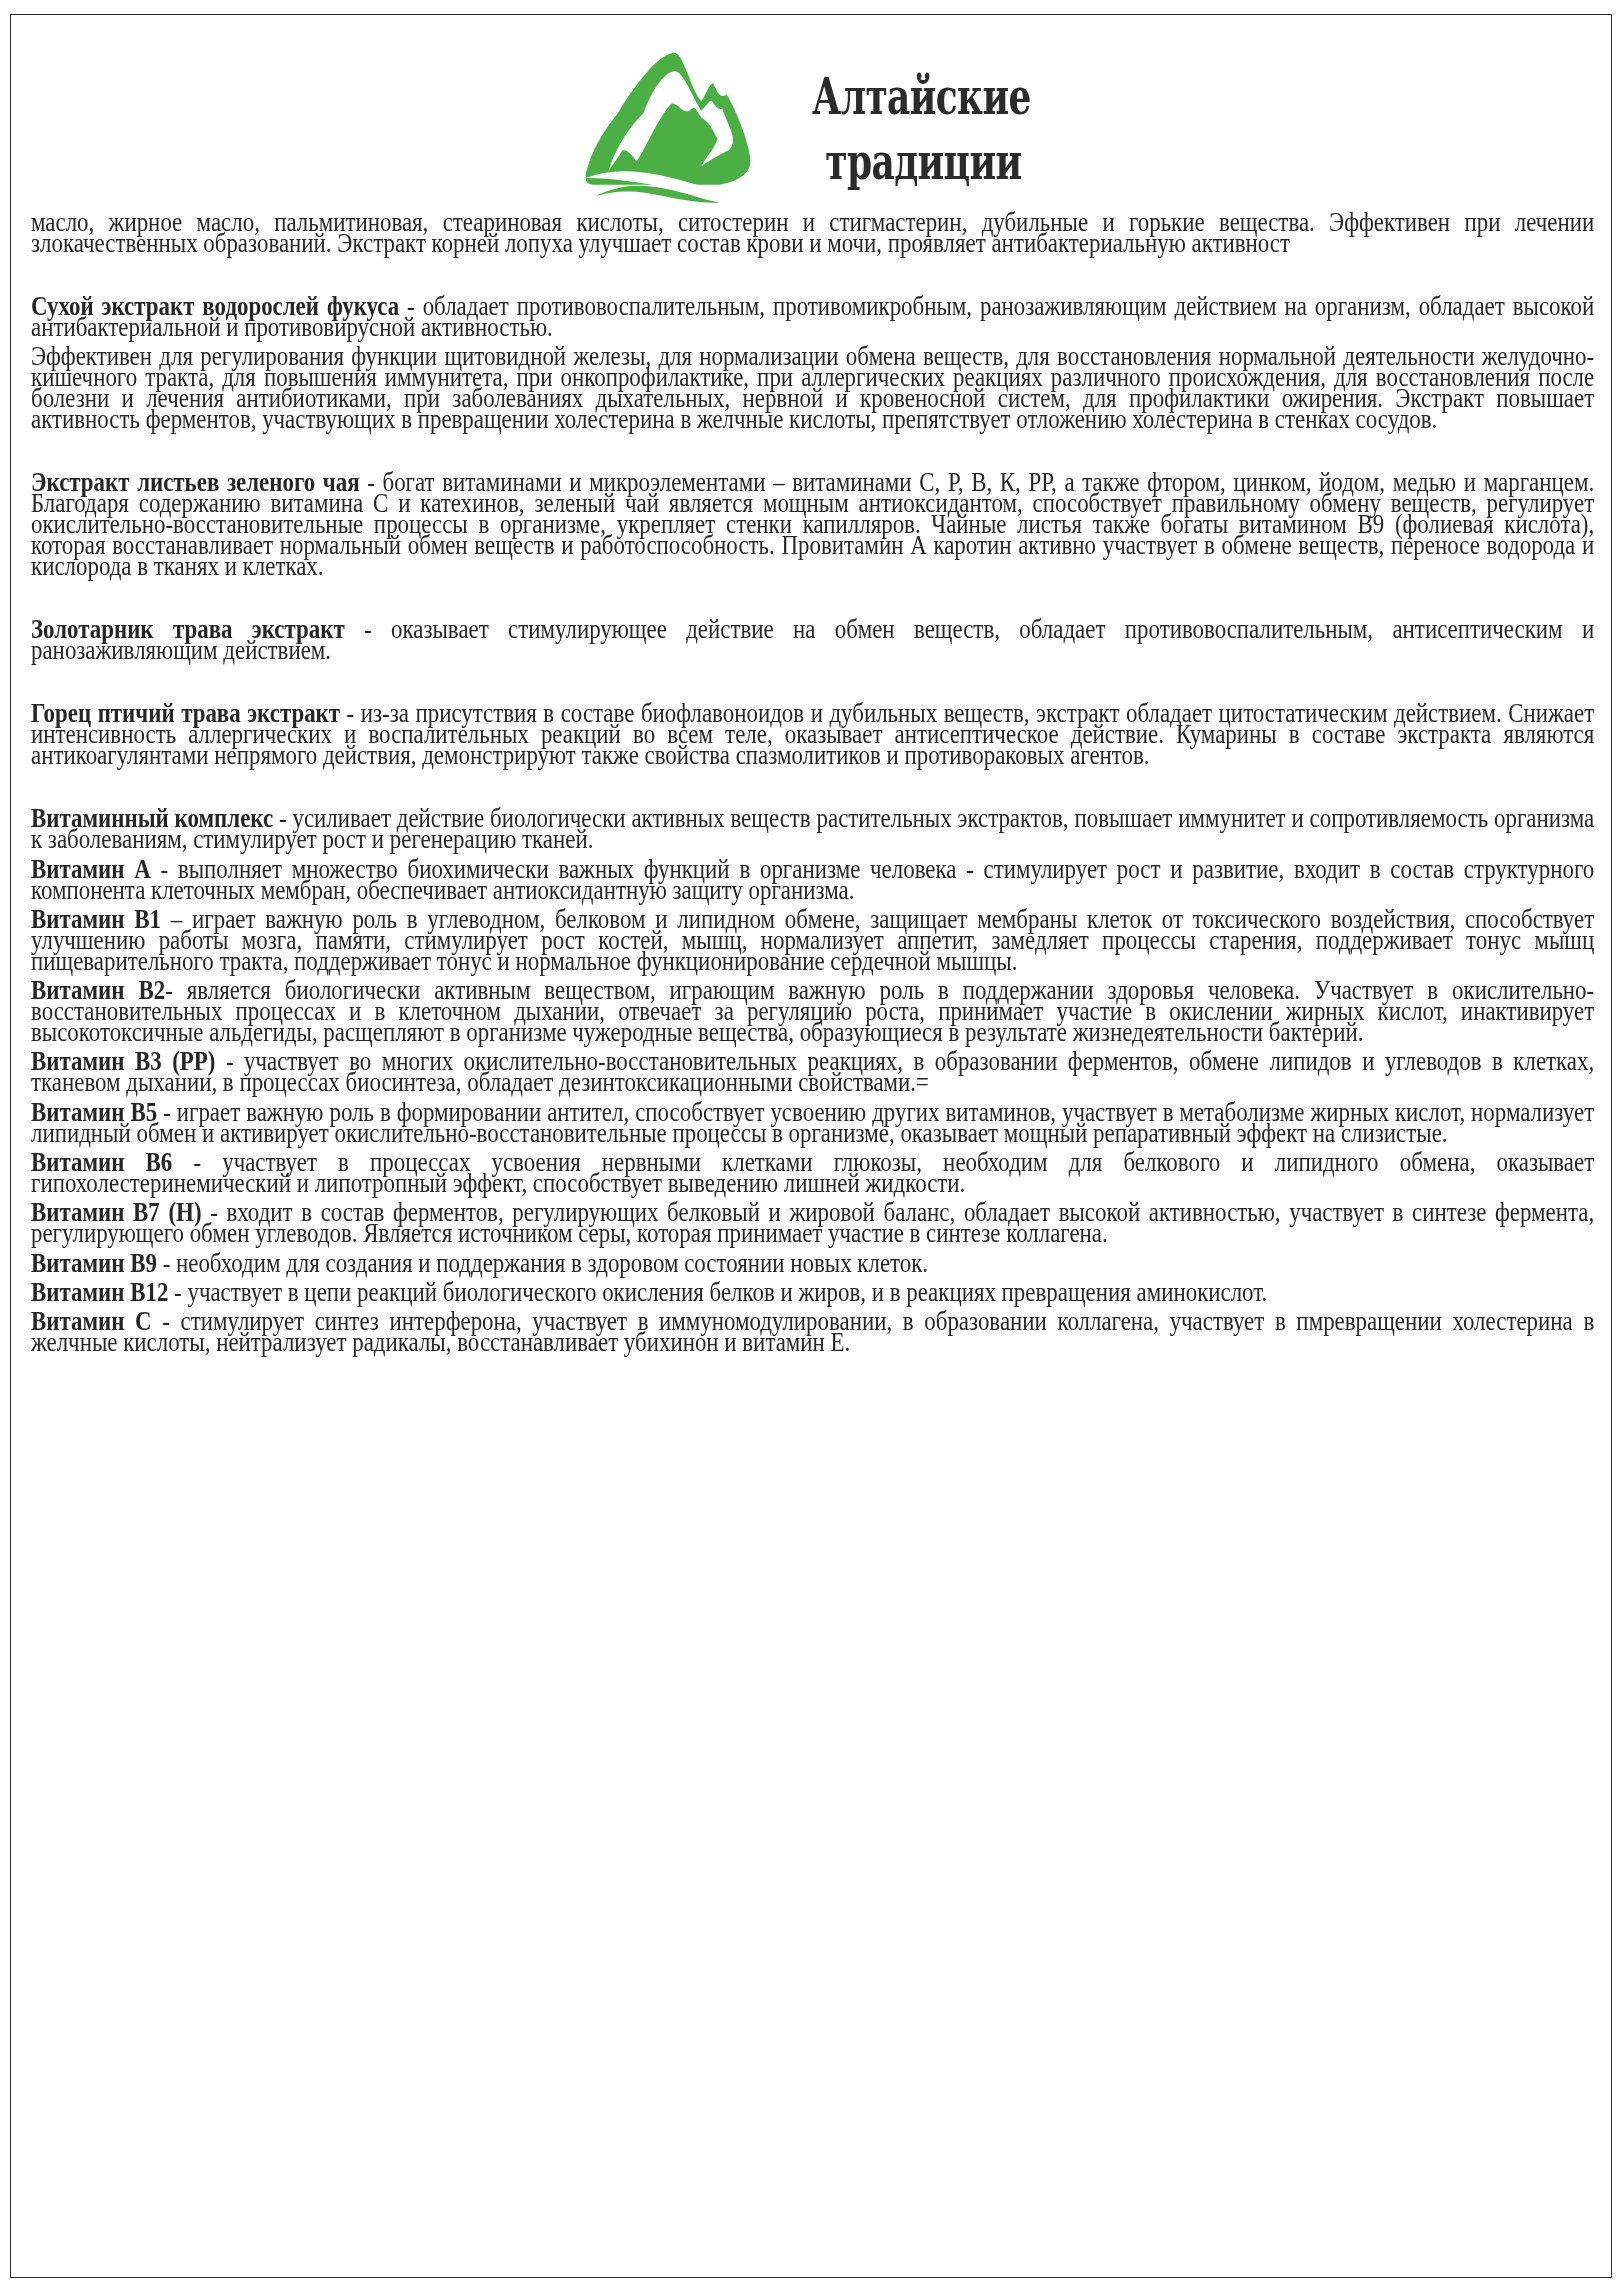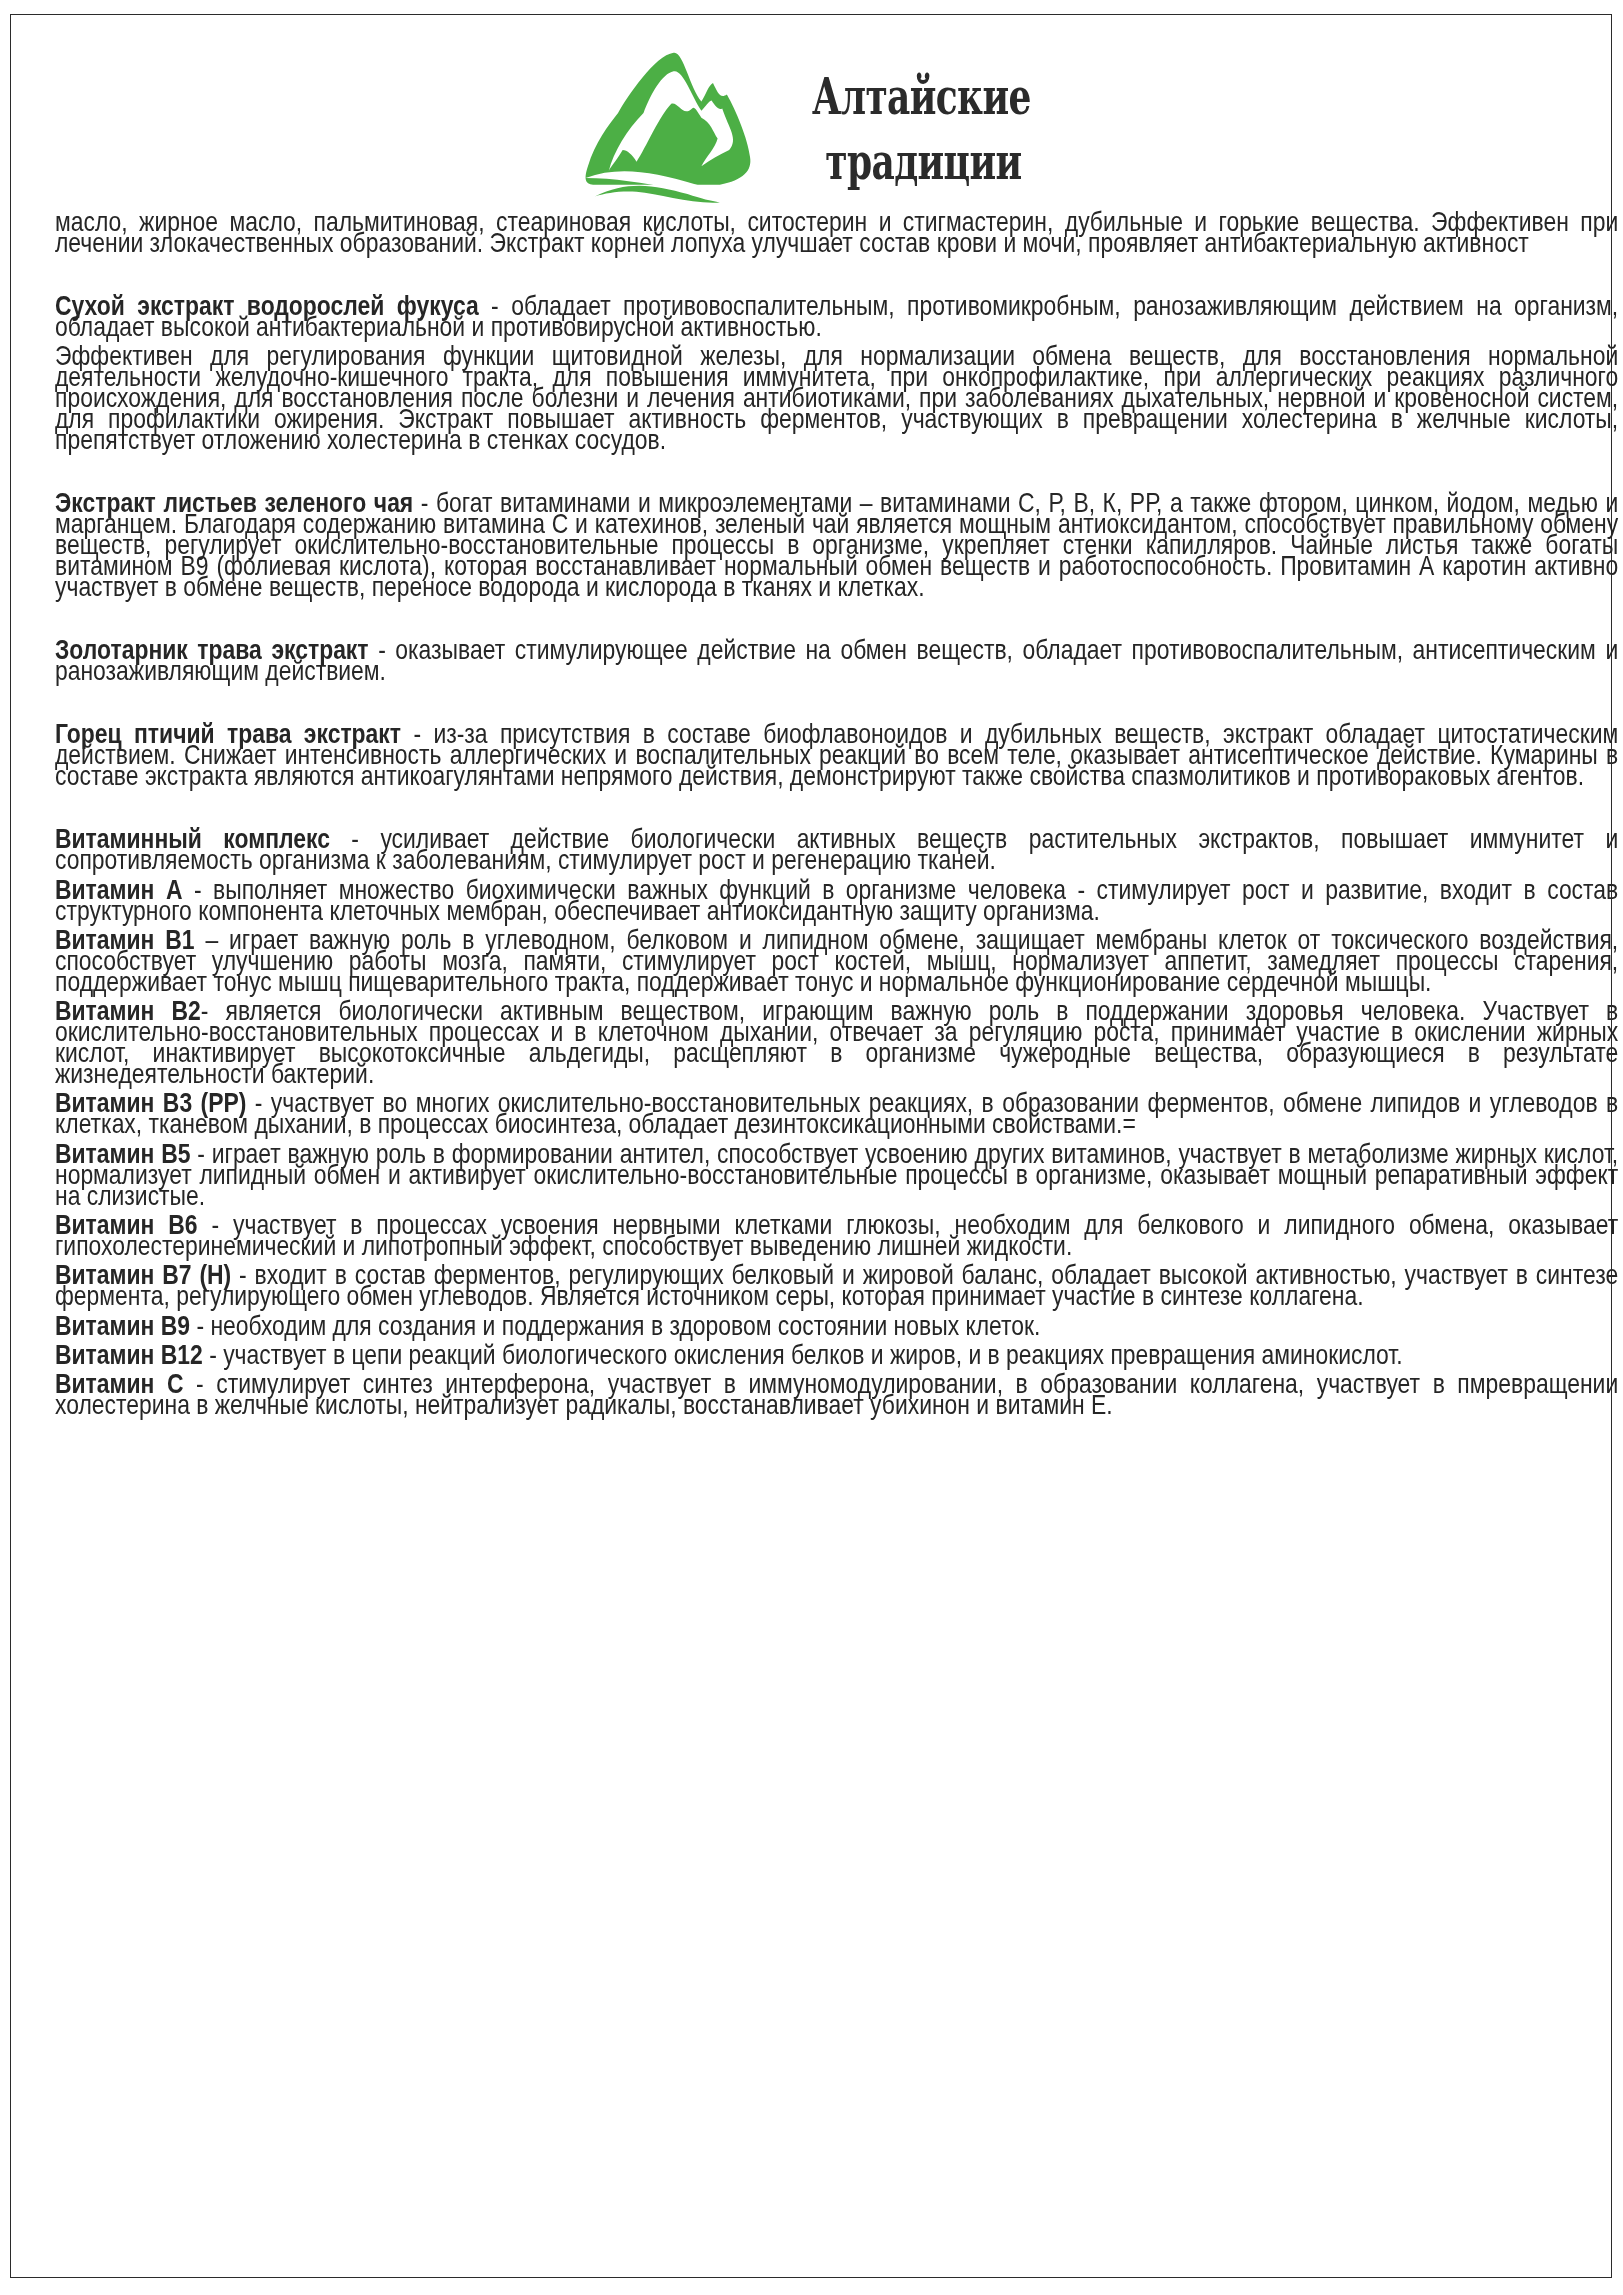--- a/index.html
+++ b/index.html
@@ -12,22 +12,22 @@
     .logo svg { position: absolute; left: 0; top: 0; }
     .brand {
       position: absolute; left: 245px; top: 32px;
       font-family: "DejaVu Serif", serif; font-weight: bold; color: #2b2b2b;
       font-size: 50px; line-height: 65px; letter-spacing: -0.9px;
       transform: scaleX(0.72); transform-origin: left top;
     }
     .brand div { white-space: nowrap; }
     .content {
       position: absolute; left: 30.5px; top: 211px; width: 1564px;
-      font-family: Liberation Sans, sans-serif; color: #262626;
-      font-size: 28px; line-height: 21px; margin-left: 24px;
+      font-family: Liberation Serif, serif; color: #262626;
+      font-size: 28px; line-height: 21px;
     }
     .inner {
       width: 1911px; transform: scaleX(0.818); transform-origin: left top;
     }
     p { margin: 0; text-align: justify; line-height: 21px; }
     .gap-s { height: 8.3px; }
     .gap-l { height: 42px; }
     b { font-weight: bold; }
   </style>
 </head>

